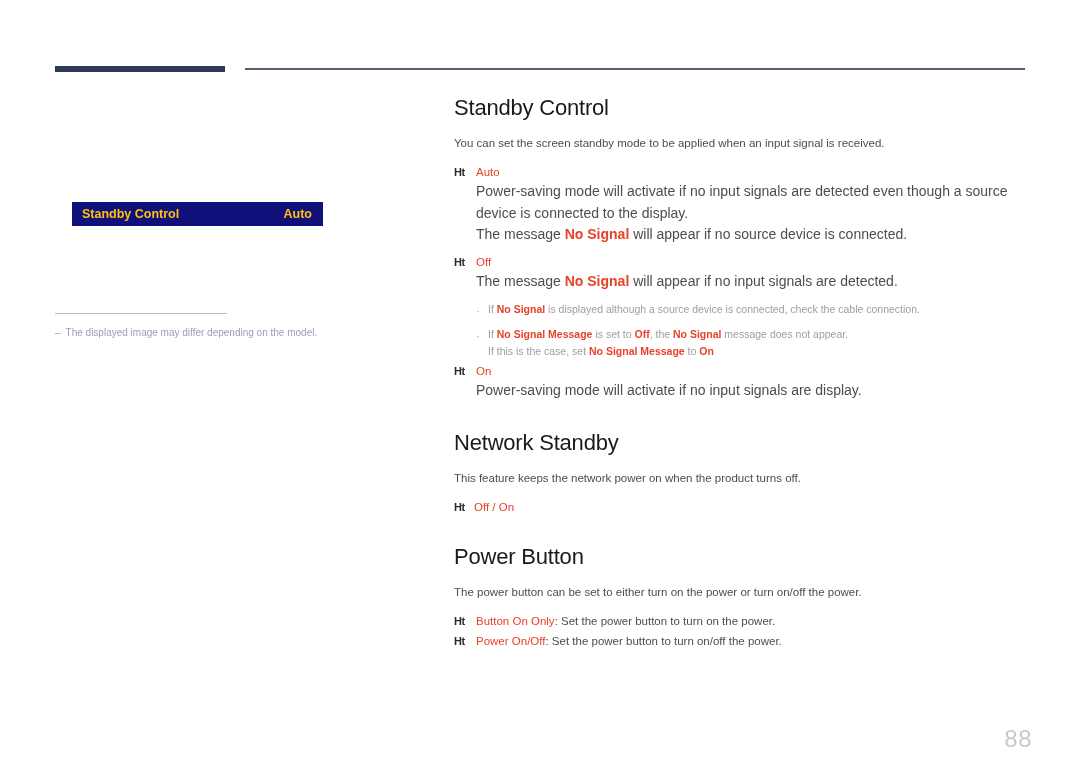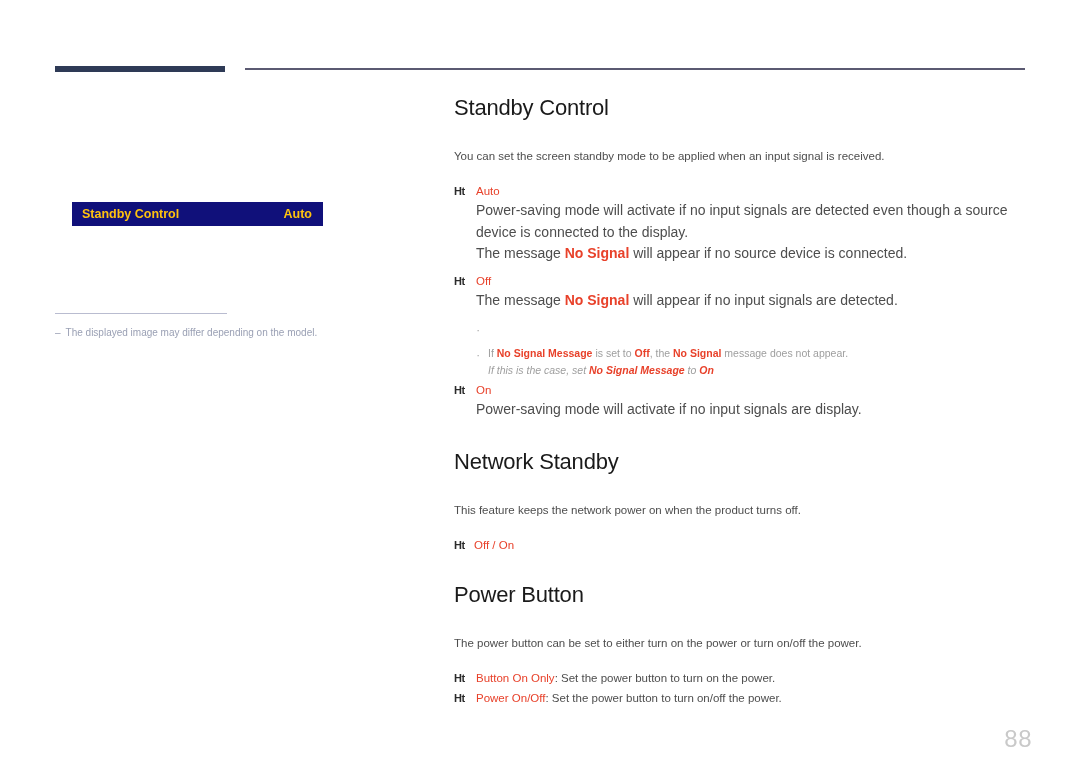--- a/index.html
+++ b/index.html
@@ -104,33 +104,33 @@
     color: #1a1a1a;
     margin: 0;
     padding: 0;
     letter-spacing: -0.2px;
     line-height: 1.1;
   }
   .section + .section {
     margin-top: 29px;
   }
   .section-title + .intro {
-    margin-top: 28px;
+    margin-top: 15px;
   }
 
   .intro {
     font-size: 11.5px;
     color: #4d4d4d;
     line-height: 1.45;
     margin: 0;
   }
 
   
   .opt-list {
-    margin: 18px 0 0 0;
+    margin: 12px 0 0 0;
     padding: 0;
     list-style: none;
   }
   .opt-item {
     display: flex;
     align-items: flex-start;
     margin-top: 3px;
   }
   .opt-marker {
     flex: 0 0 auto;
@@ -188,21 +188,20 @@
     color: #9e9e9e;
     line-height: 1.45;
   }
   .sub-body .hl {
     color: #e8412a;
     font-weight: bold;
   }
   .sub-second-line {
     display: block;
     margin-top: 2px;
-    font-style: italic;
   }
 
   
   .opt-desc-wrap {
     margin-left: 22px;
   }
 
   
   .opt-list.tight .opt-marker {
     width: 20px;
@@ -267,20 +266,21 @@
           <span class="opt-term">Off</span>
         </span>
       </li>
       <li>
         <div class="opt-desc-wrap">
           <span class="opt-desc-line">The message <span class="hl">No Signal</span> will appear if no input signals are detected.</span>
 
           <ul class="sub-list">
             <li class="sub-item">
               <span class="sub-dot">·</span>
+              <span class="sub-body">If <span class="hl">No Signal</span> is displayed although a source device is connected, check the cable connection.</span>
             </li>
             <li class="sub-item">
               <span class="sub-dot">·</span>
               <span class="sub-body">If <span class="hl">No Signal Message</span> is set to <span class="hl">Off</span>, the <span class="hl">No Signal</span> message does not appear.
                 <span class="sub-second-line">If this is the case, set <span class="hl">No Signal Message</span> to <span class="hl">On</span></span>
               </span>
             </li>
           </ul>
         </div>
       </li>

